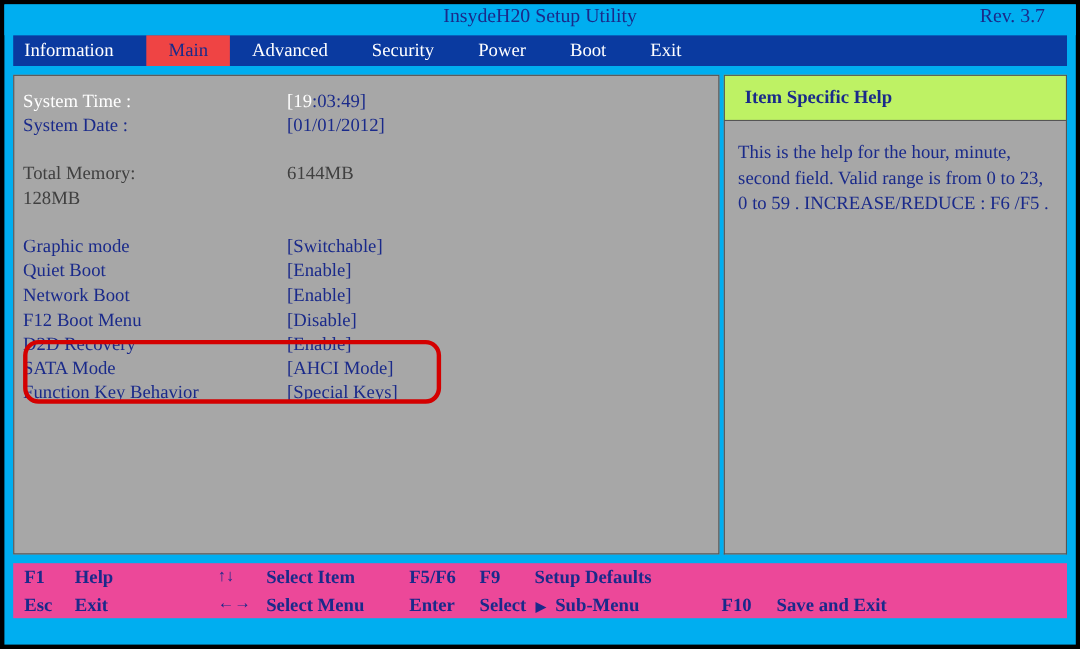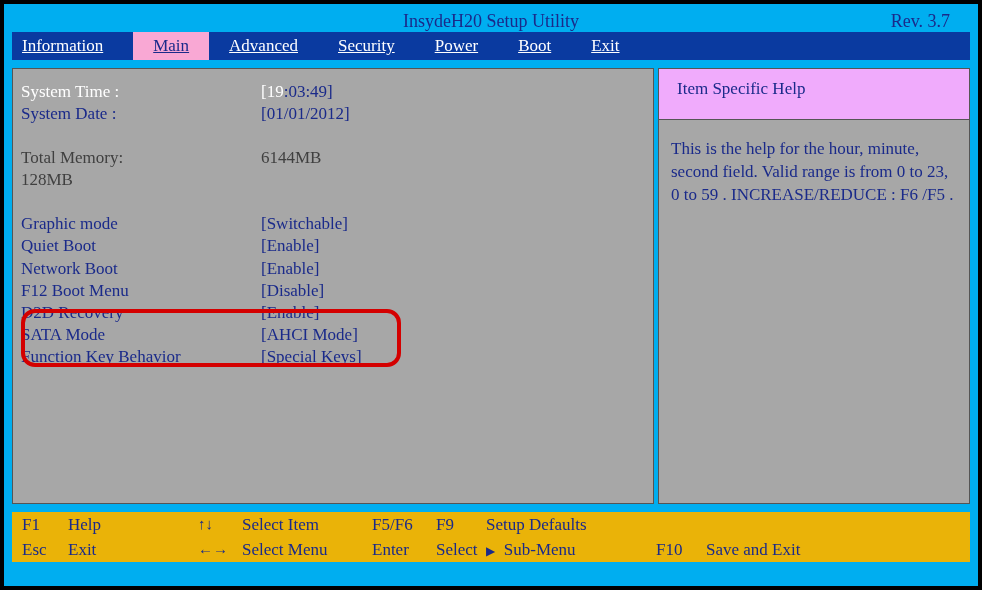--- a/index.html
+++ b/index.html
@@ -14,21 +14,21 @@
 .frame {
   border: 4px solid #000;
   width: 982px;
   height: 590px;
   background: #00aef0;
 }
 .titlebar {
   background: #00aef0;
   height: 28px;
   display: flex;
-  align-items: flex-end;
+  align-items: flex-start;
   color: #1a2a8a;
   font-size: 18px;
   position: relative;
 }
 .titlebar .title {
   width: 100%;
   text-align: center;
 }
 .titlebar .rev {
   position: absolute;
@@ -40,25 +40,24 @@
   display: flex;
   align-items: stretch;
   margin: 0 8px;
 }
 .menubar .tab {
   padding: 4px 20px;
   color: #fff;
   display: flex;
   align-items: center;
   cursor: pointer;
-  text-decoration: underline;
 }
 .menubar .tab.info { padding-left: 10px; padding-right: 30px; }
 .menubar .tab.selected {
-  background: #f9a8d4;
+  background: #ef4444;
   color: #1a2a8a;
 }
 .content {
   display: flex;
   margin: 8px;
   height: 436px;
 }
 .left-panel {
   flex: 1;
   background: #a7a7a7;
@@ -66,25 +65,26 @@
   padding: 12px 8px;
   position: relative;
 }
 .right-panel {
   width: 312px;
   margin-left: 4px;
   display: flex;
   flex-direction: column;
 }
 .help-header {
-  background: #f0abfc;
+  background: #bef264;
   border: 1px solid #555;
   padding: 10px 18px;
   color: #1a2a8a;
-  height: 52px;
+  height: 42px;
+  font-weight: bold;
 }
 .help-body {
   background: #a7a7a7;
   border: 1px solid #555;
   border-top: none;
   padding: 18px 12px;
   color: #1a2a8a;
   flex: 1;
   line-height: 1.35;
 }
@@ -102,24 +102,25 @@
   position: absolute;
   border: 4px solid #d40000;
   border-radius: 14px;
   left: 8px;
   top: 240px;
   width: 380px;
   height: 58px;
   pointer-events: none;
 }
 .footer {
-  background: #eab308;
+  background: #ec4899;
   margin: 0 8px;
   color: #1a2a8a;
   font-size: 17px;
+  font-weight: bold;
 }
 .footer-row {
   display: flex;
   align-items: center;
   height: 25px;
 }
 .fk { width: 56px; padding-left: 10px; }
 .fd { width: 130px; }
 .ficon { width: 44px; text-align: left; font-size: 15px; }
 .fd2 { width: 130px; }

